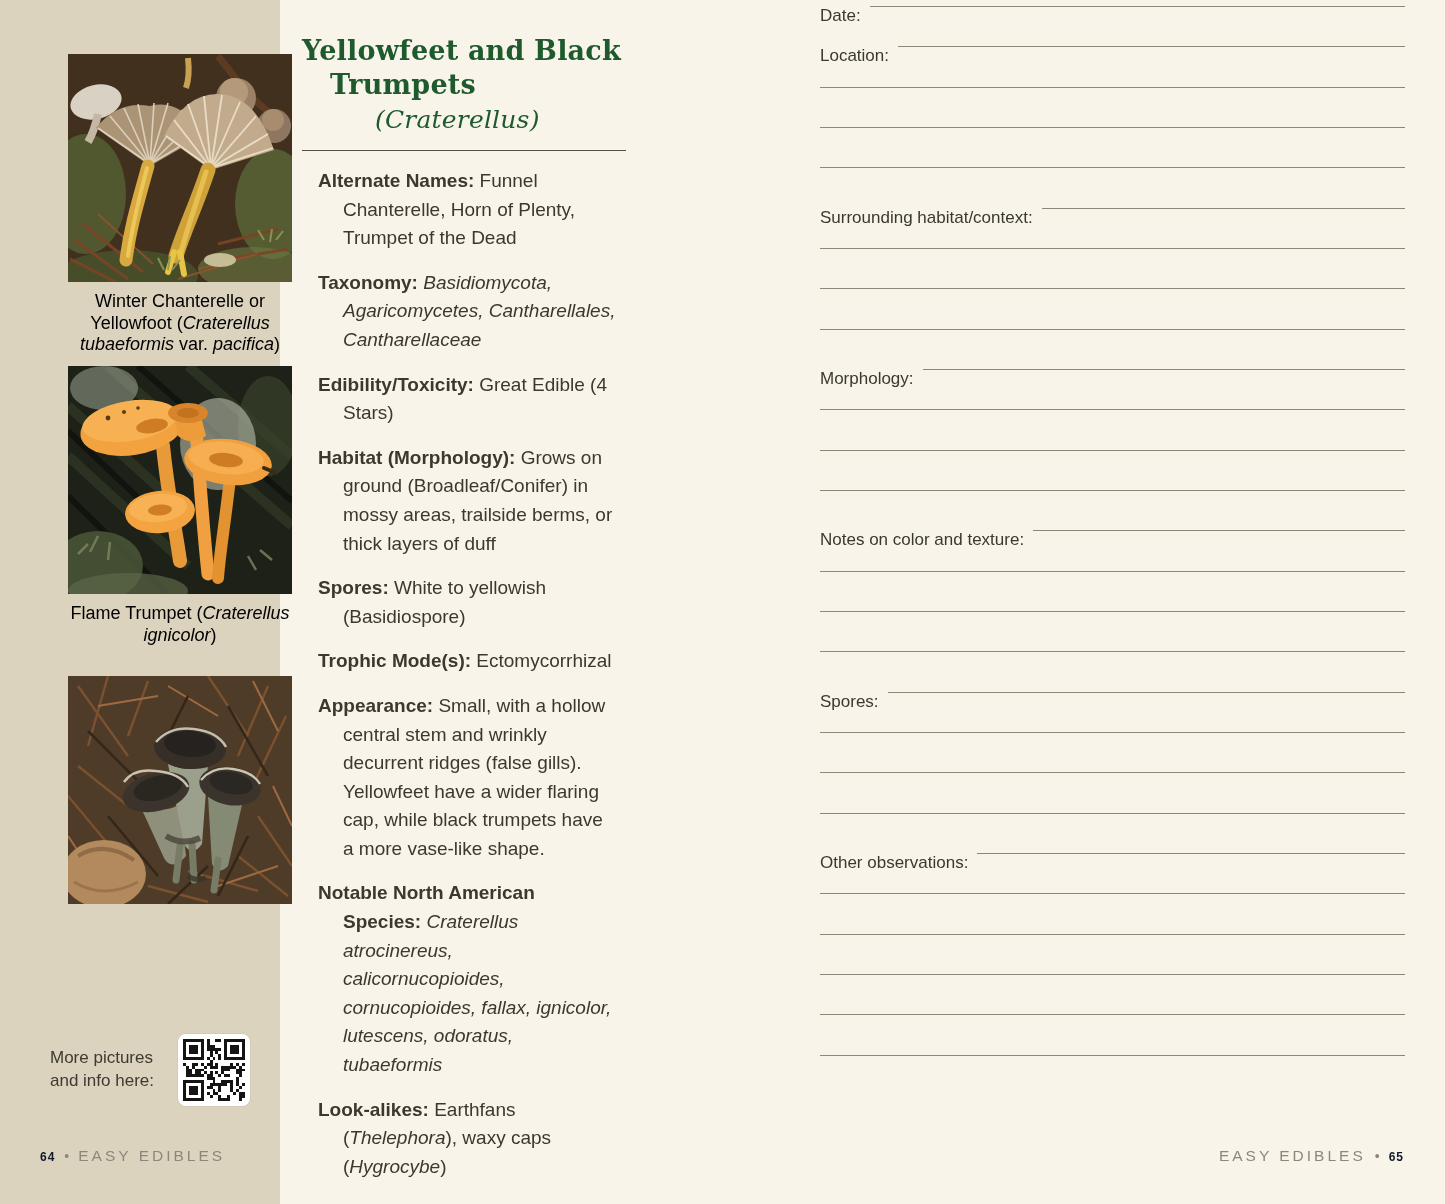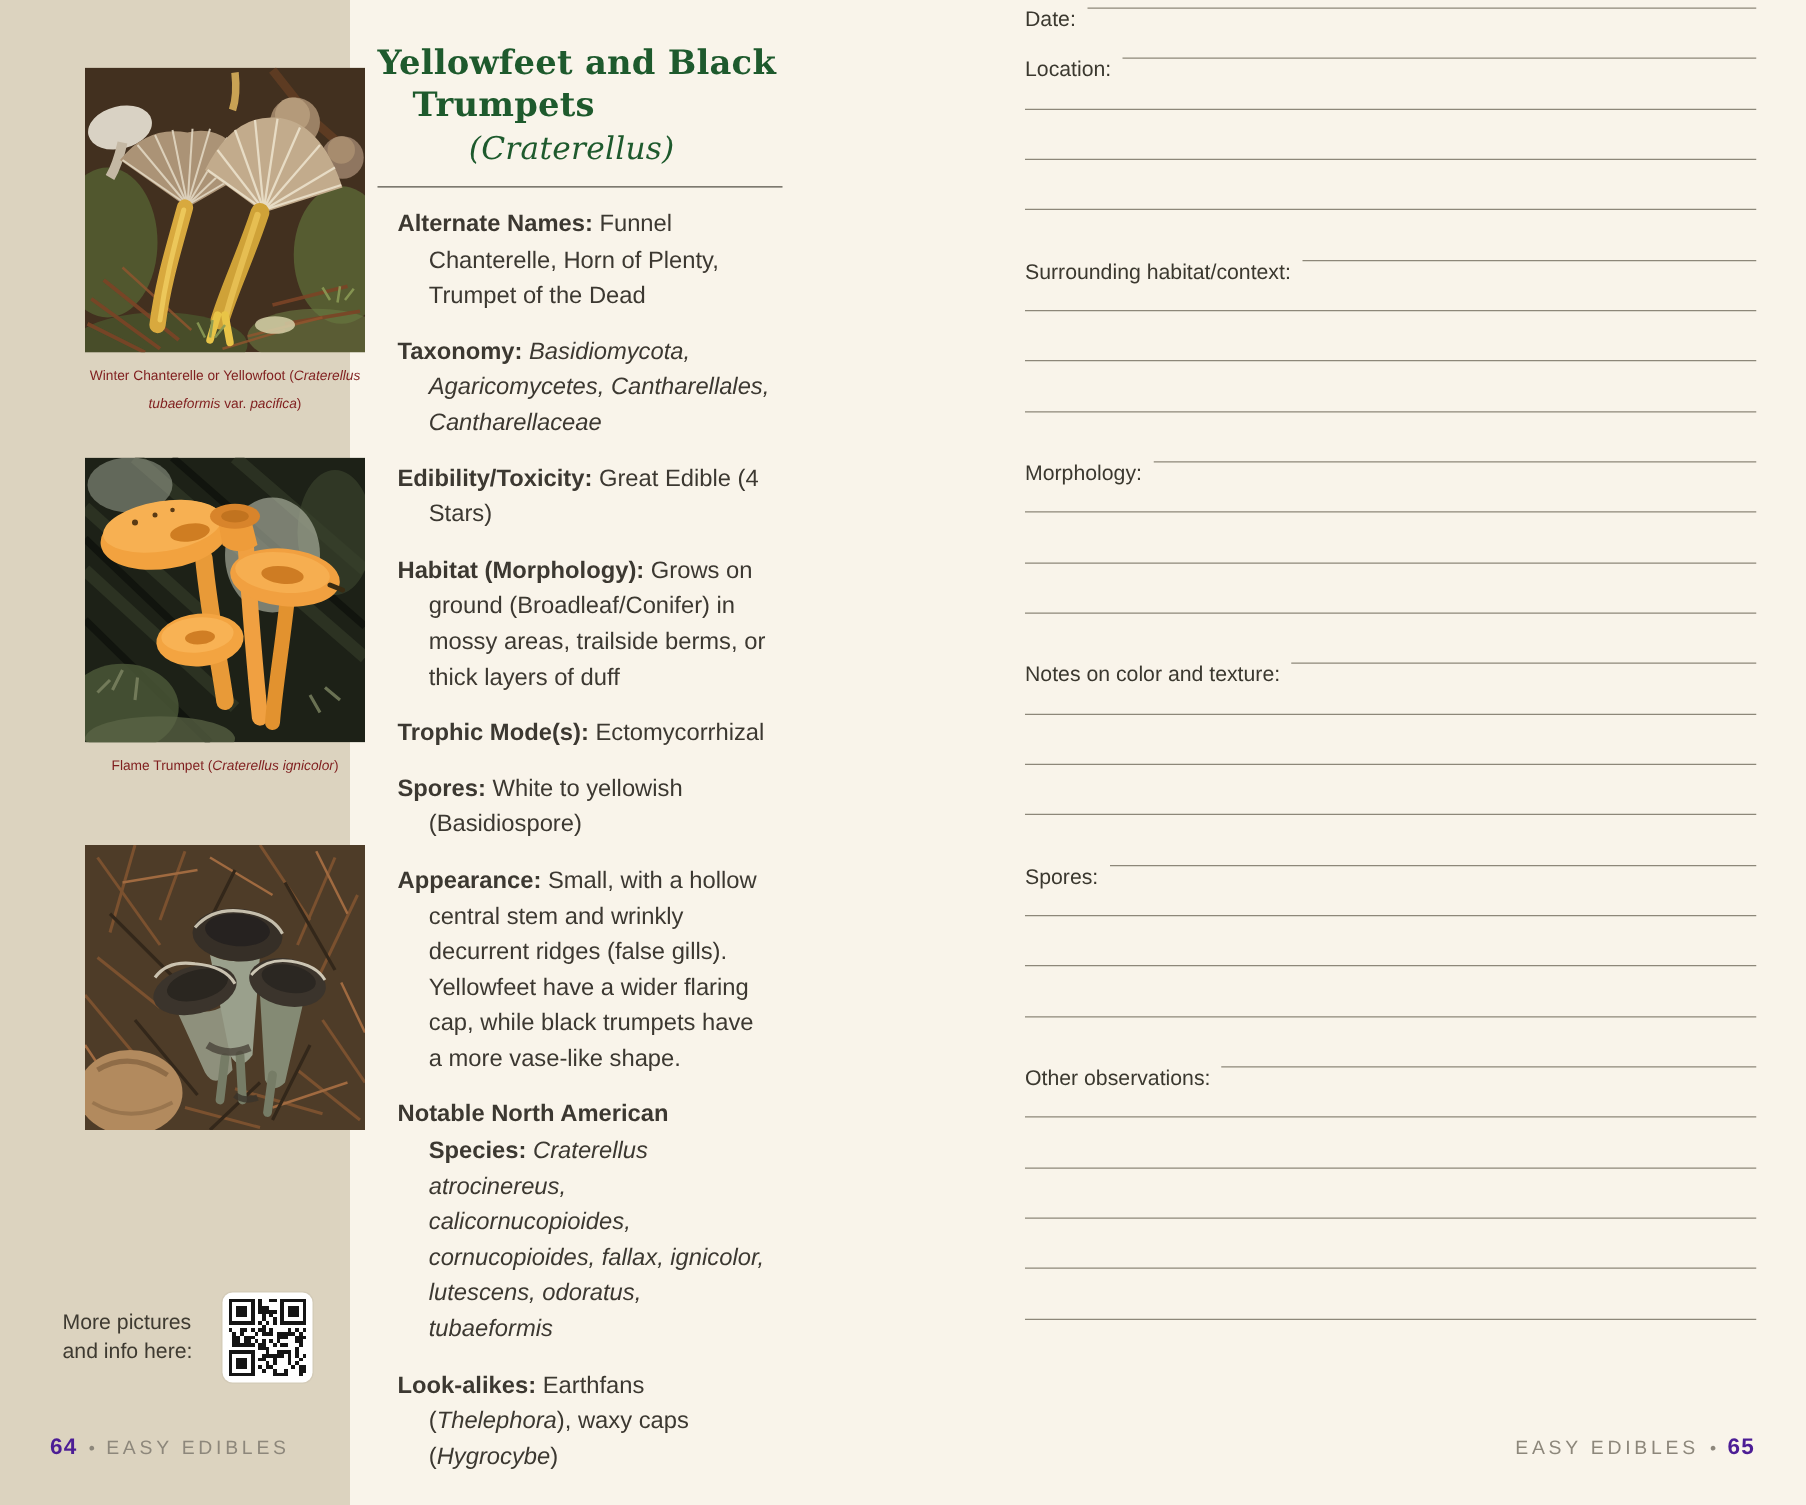--- a/index.html
+++ b/index.html
@@ -12,21 +12,21 @@
   
   .sidebar{
     position:absolute;left:0;top:0;width:280px;height:1204px;
     background:var(--sidebar-bg,#DCD3BF);
   }
   .photo-fig{position:absolute;left:0;width:280px;}
   .photo-frame{margin:0 auto;width:224px;height:228px;overflow:hidden;display:block;}
   .photo-frame svg{display:block;}
   .caption{
     margin:9px auto 0;width:242px;text-align:center;
-    font-size:11px;line-height:21.5px;color:#7f1d1d;
+    font-size:18px;line-height:21.5px;color:#000000;
   }
   .more-block{position:absolute;left:50px;top:1046px;font-size:17px;line-height:23px;color:#3E3A31;}
   .qr-box{
     position:absolute;left:178px;top:1034px;width:72px;height:72px;
     background:#ffffff;border-radius:8px;display:flex;align-items:center;justify-content:center;
     box-shadow:0 0 0 1px rgba(0,0,0,0.04);
   }
   
   .article{position:absolute;left:302px;top:34px;width:330px;}
   .title{
@@ -45,21 +45,21 @@
   .entry b{font-weight:700;}
   
   .journal{position:absolute;left:820px;top:6px;width:585px;}
   .jrow{display:flex;align-items:flex-start;height:40.33px;}
   .jlabel{font-size:17px;color:#3B382F;white-space:nowrap;padding-right:9px;margin-bottom:2px;}
   .rule{flex:1;border-bottom:1.1px solid var(--rule-gray,#8D8779);margin-bottom:6px;height:0;}
   
   .footer{position:absolute;top:1147px;display:flex;align-items:baseline;gap:9px;font-size:15.5px;}
   .footer-left{left:40px;}
   .footer-right{right:41px;}
-  .page-num{font-weight:700;font-size:18px;color:#4c1d95;letter-spacing:1px;}
+  .page-num{font-weight:700;font-size:12px;color:#0f172a;letter-spacing:1px;}
   .footer-sep{color:#8D877B;font-size:14px;}
   .footer-label{color:var(--footer-gray,#8D877B);letter-spacing:3px;font-size:15.5px;}
 </style>
 </head>
 <body>
 
 <aside class="sidebar">
 
   <figure class="photo-fig" style="top:38px;">
     <span class="photo-frame">
@@ -480,22 +480,22 @@
   <h1 class="title">
     <span style="display:block">Yellowfeet and Black</span>
     <span class="t-line2" style="display:block"><span>Trumpets</span> <i>(Craterellus)</i></span>
   </h1>
   <hr class="title-rule">
   <div class="entries">
       <p class="entry"><b>Alternate Names:</b><span> Funnel Chanterelle, Horn of Plenty, Trumpet of the Dead</span></p>
       <p class="entry"><b>Taxonomy:</b><span> </span><i>Basidiomycota, Agaricomycetes, Cantharellales, Cantharellaceae</i></p>
       <p class="entry"><b>Edibility/Toxicity:</b><span> Great Edible (4 Stars)</span></p>
       <p class="entry"><b>Habitat (Morphology):</b><span> Grows on ground (Broadleaf/Conifer) in mossy areas, trailside berms, or thick layers of duff</span></p>
+      <p class="entry"><b>Spores:</b><span> White to yellowish (Basidiospore)</span></p>
       <p class="entry"><b>Trophic Mode(s):</b><span> Ectomycorrhizal</span></p>
-      <p class="entry"><b>Spores:</b><span> White to yellowish (Basidiospore)</span></p>
       <p class="entry"><b>Appearance:</b><span> Small, with a hollow central stem and wrinkly decurrent ridges (false gills). Yellowfeet have a wider flaring cap, while black trumpets have a more vase-like shape.</span></p>
       <p class="entry"><b>Notable North American Species:</b><span> </span><i>Craterellus atrocinereus, calicornucopioides, cornucopioides, fallax, ignicolor, lutescens, odoratus, tubaeformis</i></p>
       <p class="entry"><b>Look-alikes:</b><span> Earthfans (</span><i>Thelephora</i><span>), waxy caps (</span><i>Hygrocybe</i><span>)</span></p>
     </div>
 </article>
 
 <section class="journal">
     <div class="jrow">
       <span class="jlabel">Date:</span>
       <div class="rule"></div>

